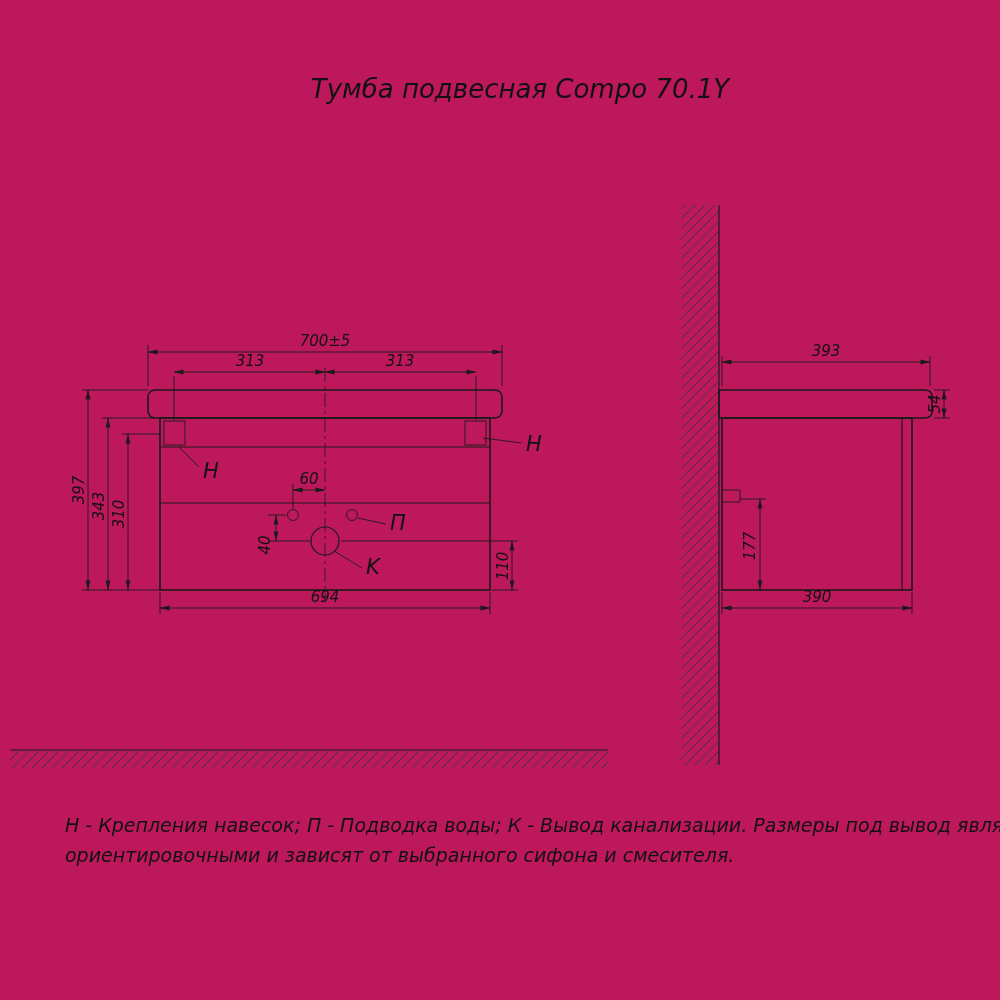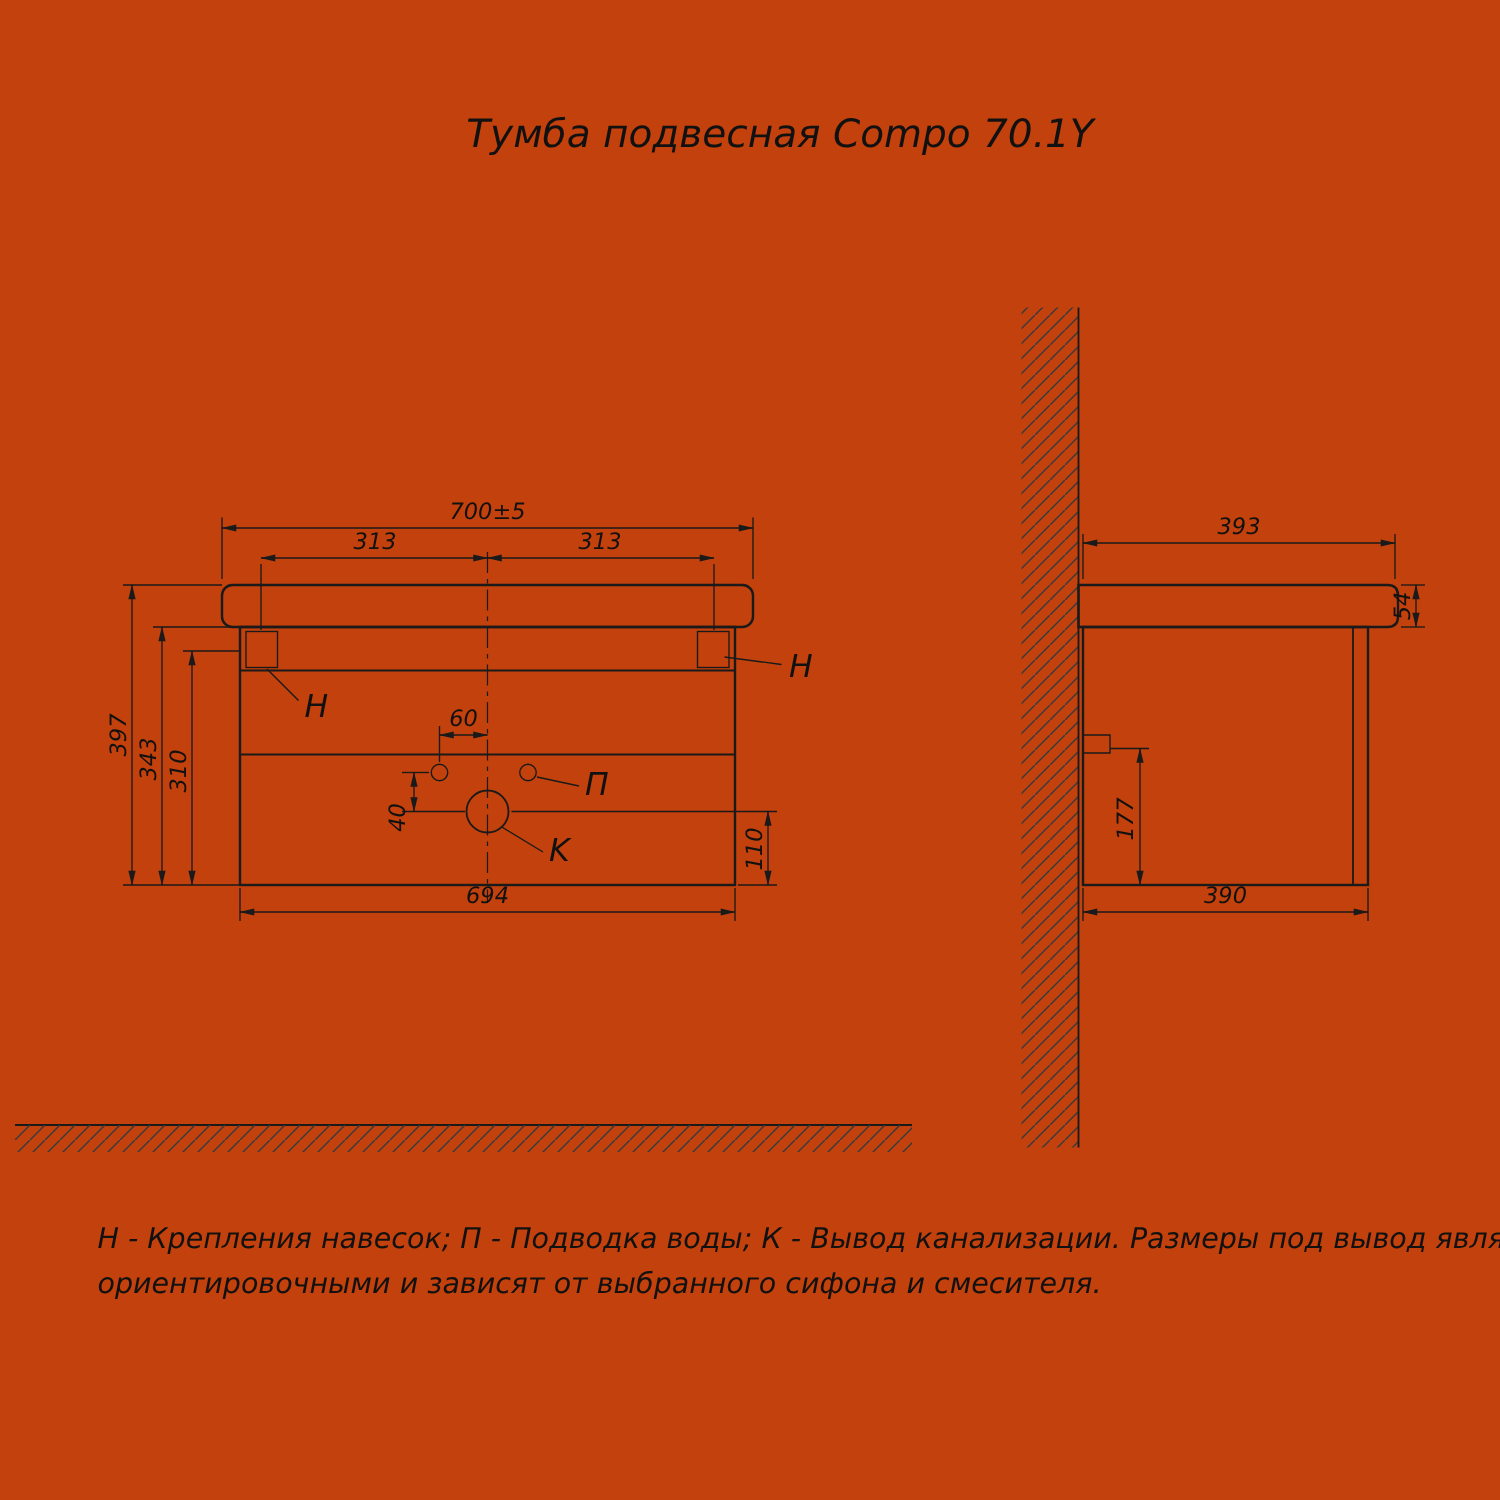--- a/index.html
+++ b/index.html
@@ -1,16 +1,16 @@
 <!DOCTYPE html>
 <html><head>
 <meta charset="utf-8">
 <style>
   html,body{margin:0;padding:0;background:#fff;}
-  .page{position:relative;width:1000px;height:1000px;background:#c2410c;overflow:hidden;
+  .page{position:relative;width:1000px;height:1000px;background:#be185d;overflow:hidden;
         font-family:"DejaVu Sans",sans-serif;}
   svg{display:block;}
   .edge{stroke:#1a1a1a;stroke-width:1.6;fill:none;}
   .mid{stroke:#1a1a1a;stroke-width:1.2;fill:none;}
   .thin{stroke:#1a1a1a;stroke-width:0.9;fill:none;}
   .dimline{stroke:#1a1a1a;stroke-width:0.9;fill:none;}
   .center{stroke:#1a1a1a;stroke-width:0.8;fill:none;stroke-dasharray:14 4 3 4;}
   text{fill:#111;font-family:"DejaVu Sans",sans-serif;font-style:italic;}
   .dimtext{font-size:15px;}
   .biglabel{font-size:21px;}

